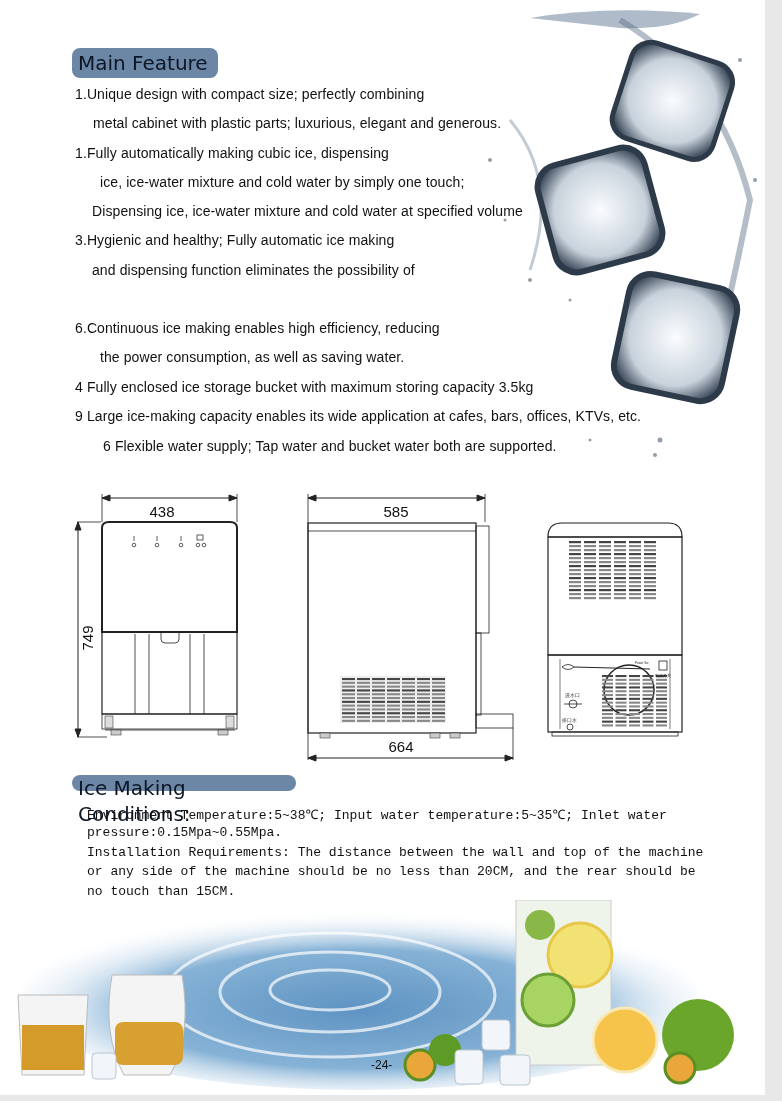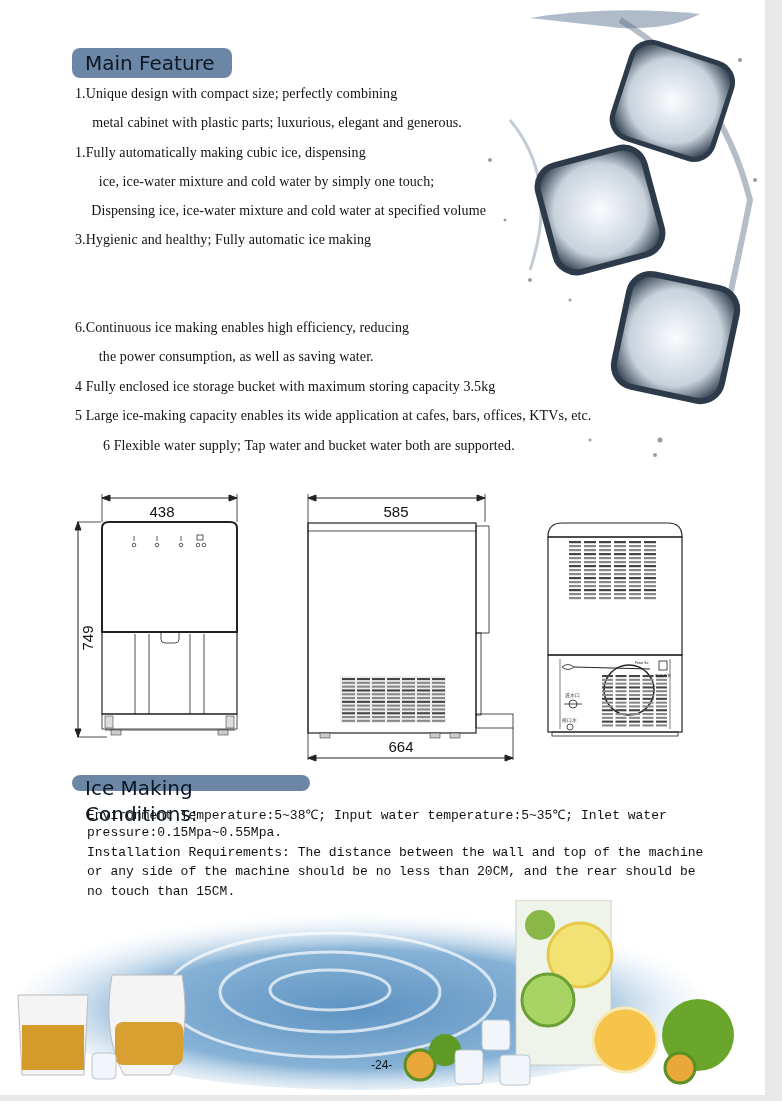--- a/index.html
+++ b/index.html
@@ -1,23 +1,23 @@
 <!DOCTYPE html>
 <html><head>
 <meta charset="utf-8">
 <style>
   html, body { margin:0; padding:0; }
   body { width:782px; height:1101px; background:#e8e8e8; position:relative; overflow:hidden;
          font-family:"DejaVu Sans", sans-serif; color:#111; }
   .page { position:absolute; left:0; top:0; width:765px; height:1095px; background:#fff; overflow:hidden; }
   .section-tag { position:absolute; background:#6c86a6; color:#0c1624; border-radius:8px;
-                 font-family:"DejaVu Sans", sans-serif; padding:0 13px; line-height:30px; height:30px; }
+                 font-family:"DejaVu Sans", sans-serif; padding:0 6px; line-height:30px; height:30px; }
   #main-feature-tag { left:72px; top:48px; font-size:20px; width:134px; }
   #ice-cond-tag { left:72px; top:775px; font-size:20px; height:16px; line-height:26px; width:212px; }
-  .feat { position:absolute; left:75px; font-size:14px; white-space:nowrap; font-family:Liberation Serif, serif; letter-spacing:0.1px; }
+  .feat { position:absolute; left:75px; font-size:14px; white-space:nowrap; font-family:Liberation Sans, sans-serif; letter-spacing:0.1px; }
   .cond { position:absolute; left:87px; font-size:13px; white-space:nowrap; font-family:Liberation Mono, monospace; }
   .page-num { position:absolute; left:371px; top:1058px; font-size:12px; font-family:"Liberation Sans", sans-serif; color:#111; }
   svg text { font-family:"Liberation Sans", sans-serif; }
 </style>
 </head>
 <body>
 
 <div class="page">
 
   <svg style="position:absolute;left:470px;top:0;" width="300" height="470">
@@ -54,24 +54,25 @@
   </svg>
 
   <div id="main-feature-tag" class="section-tag">Main Feature</div>
 
   <div class="feat" style="top: 86px; white-space: pre;">1.Unique design with compact size; perfectly combining</div>
   <div class="feat" style="top: 115px; left: 85px; white-space: pre;">  metal cabinet with plastic parts; luxurious, elegant and generous.</div>
   <div class="feat" style="top: 145px; white-space: pre;">1.Fully automatically making cubic ice, dispensing</div>
   <div class="feat" style="top: 174px; left: 88px; white-space: pre;">   ice, ice-water mixture and cold water by simply one touch;</div>
   <div class="feat" style="top: 203px; left: 84px; white-space: pre;">  Dispensing ice, ice-water mixture and cold water at specified volume</div>
   <div class="feat" style="top: 232px; white-space: pre;">3.Hygienic and healthy; Fully automatic ice making</div>
+  <div class="feat" style="top: 262px; left: 84px; white-space: pre;">  and dispensing function eliminates the possibility of</div>
   <div class="feat" style="top: 320px; white-space: pre;">6.Continuous ice making enables high efficiency, reducing</div>
   <div class="feat" style="top: 349px; left: 88px; white-space: pre;">   the power consumption, as well as saving water.</div>
   <div class="feat" style="top: 379px; white-space: pre;">4 Fully enclosed ice storage bucket with maximum storing capacity 3.5kg</div>
-  <div class="feat" style="top: 408px; white-space: pre;">5 Large ice-making capacity enables its wide application at cafes, bars, offices, KTVs, etc.</div>
+  <div class="feat" style="top: 408px; white-space: pre;">9 Large ice-making capacity enables its wide application at cafes, bars, offices, KTVs, etc.</div>
   <div class="feat" style="top: 438px; white-space: pre; margin-left: 28px;">6 Flexible water supply; Tap water and bucket water both are supported.</div>
 
   <svg style="position:absolute;left:65px;top:490px;" width="190" height="260">
     <g stroke="#222" fill="none">
       <line x1="37" y1="8" x2="172" y2="8" stroke-width="1"></line>
       <path d="M37 8 l8 -3 v6 z M172 8 l-8 -3 v6 z" fill="#222"></path>
       <line x1="37" y1="4" x2="37" y2="32" stroke-width="0.8"></line>
       <line x1="172" y1="4" x2="172" y2="32" stroke-width="0.8"></line>
       <line x1="12" y1="32" x2="36" y2="32" stroke-width="0.8"></line>
       <line x1="12" y1="247" x2="42" y2="247" stroke-width="0.8"></line>

